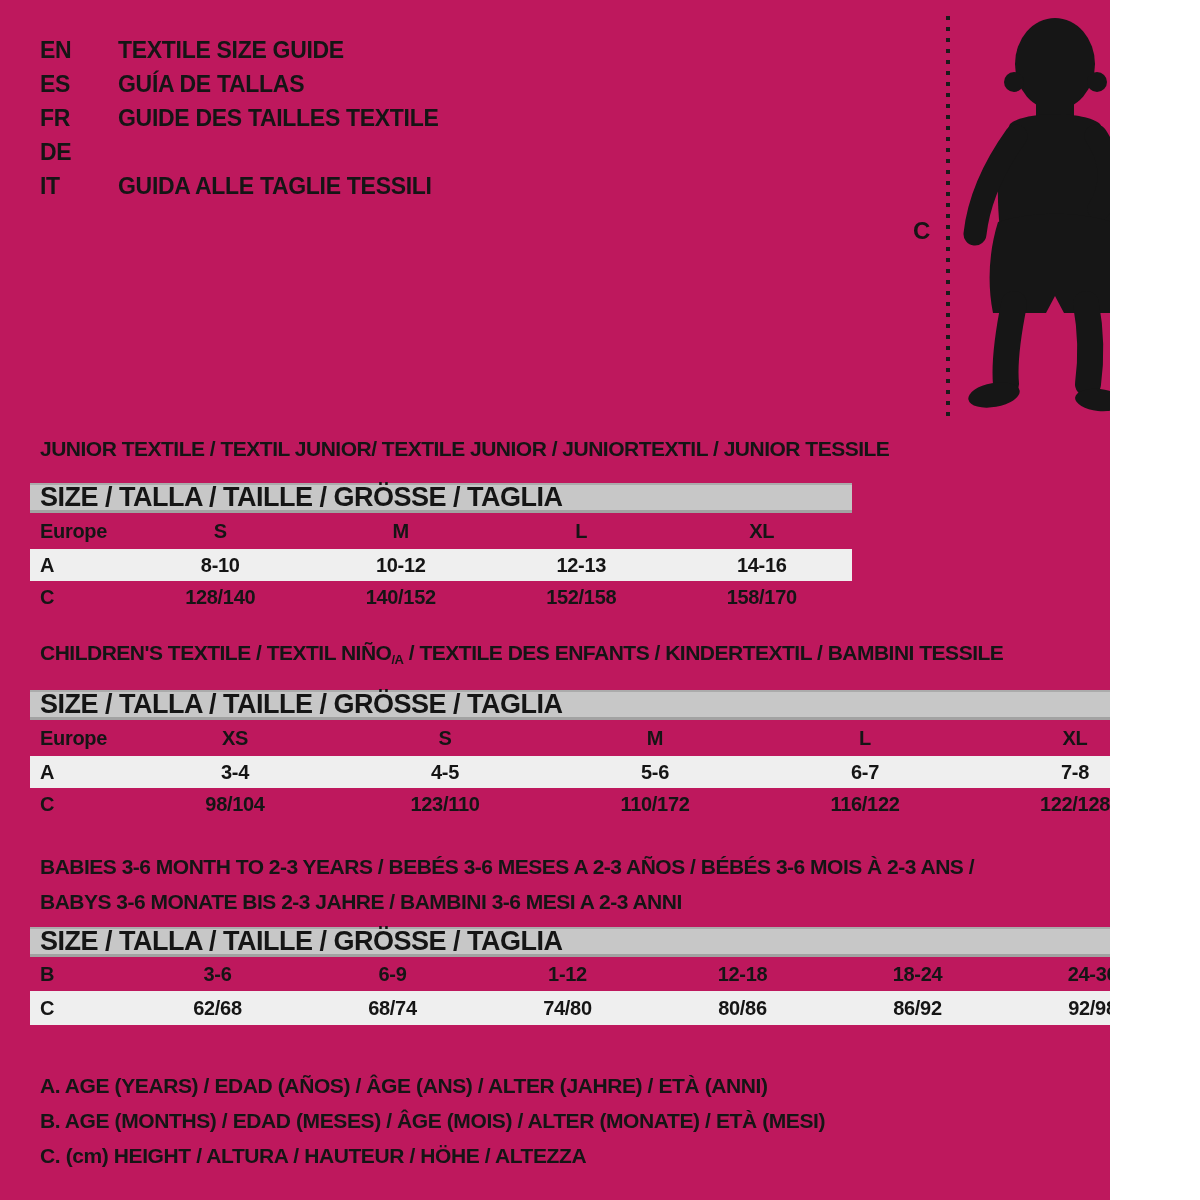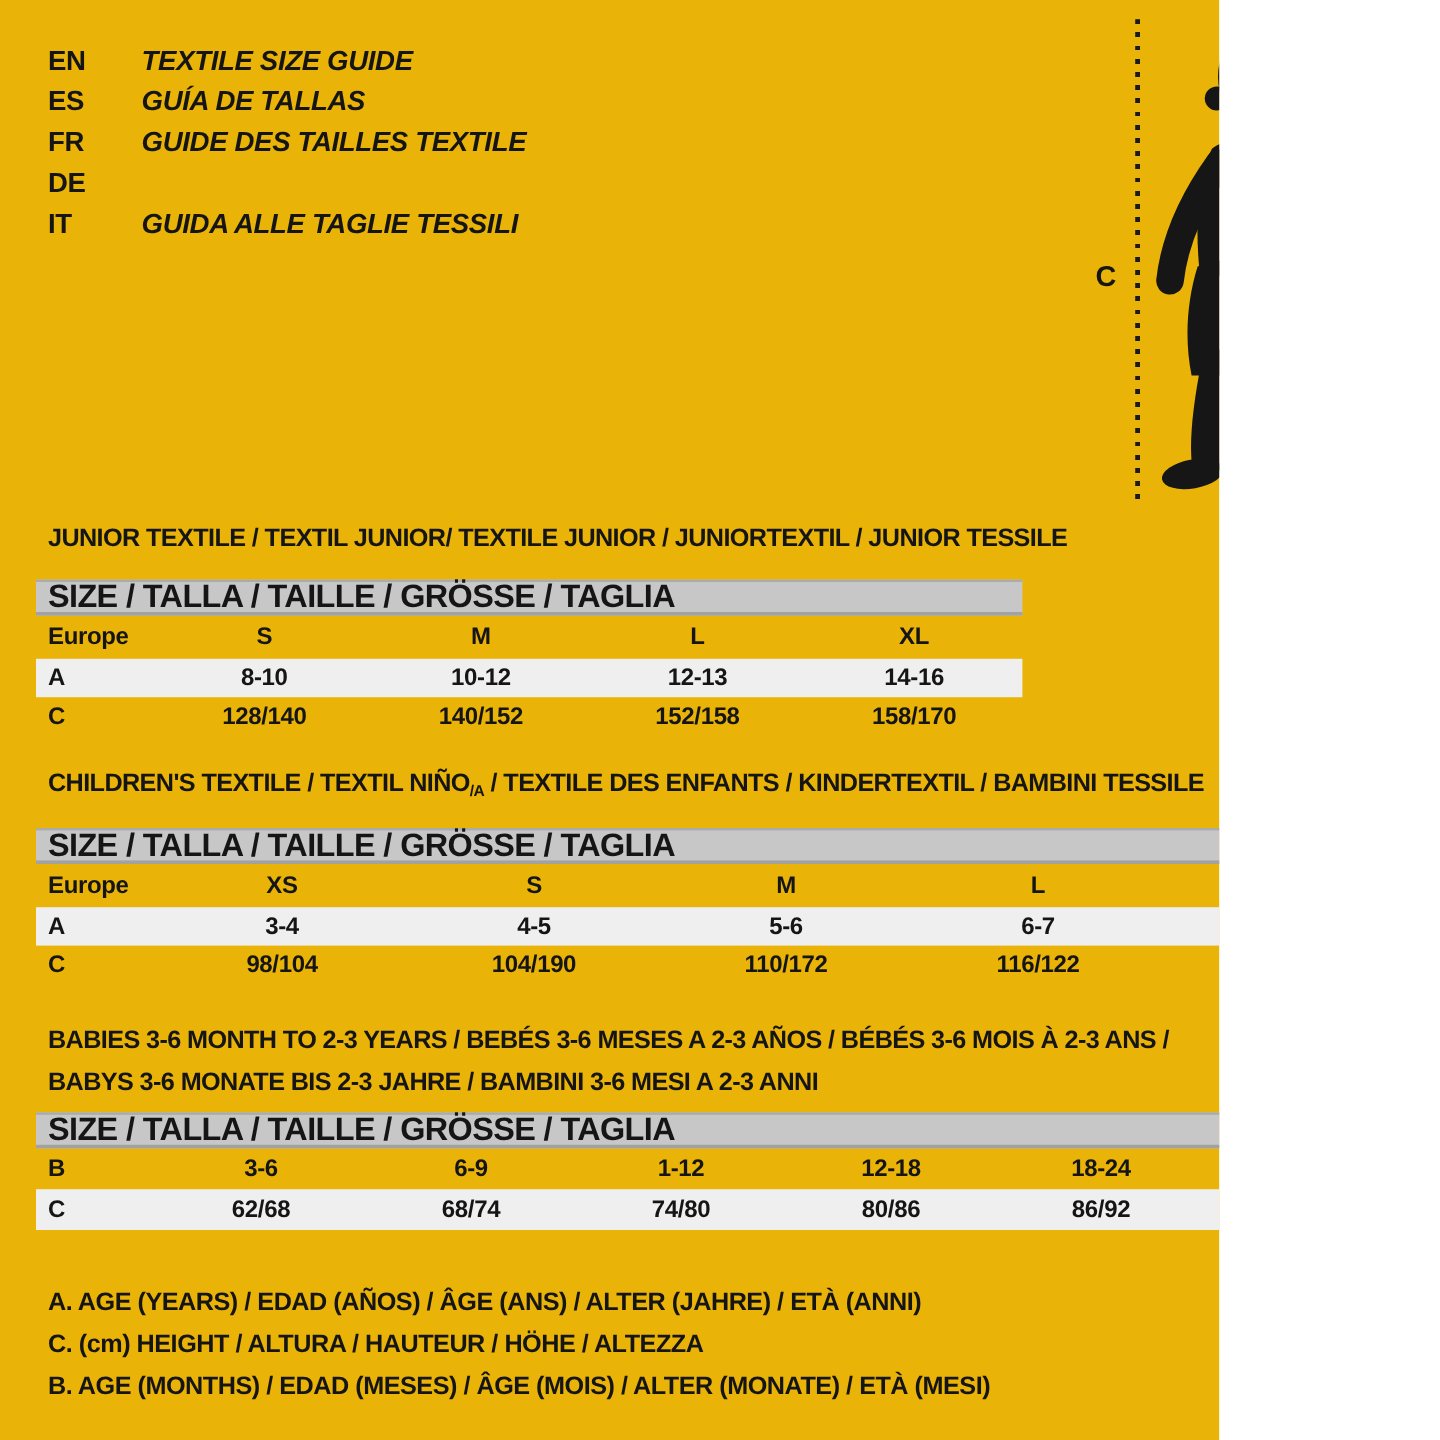--- a/index.html
+++ b/index.html
@@ -1,24 +1,24 @@
 <!DOCTYPE html>
 <html><head>
 <meta charset="utf-8">
 <style>
   html,body{margin:0;padding:0;background:#fff;}
   .page{
-    position:relative;width:1016px;height:1200px;background:#eab308;overflow:hidden;
+    position:relative;width:1110px;height:1200px;background:#be185d;overflow:hidden;
     font-family:"Liberation Sans","DejaVu Sans",sans-serif;font-weight:700;color:#151515;
   }
   
   .lang-list{position:absolute;left:40px;top:33px;}
   .lang-row{display:flex;height:34px;align-items:center;font-size:23px;letter-spacing:-0.3px;}
   .lang-code{width:78px;}
-  .lang-title{white-space:nowrap;font-style:italic;}
+  .lang-title{white-space:nowrap;}
   
   .height-line{position:absolute;left:946px;top:16px;width:4px;height:400px;
     background:repeating-linear-gradient(180deg,#1b1b1b 0 4px,transparent 4px 11px);}
   .c-label{position:absolute;left:913px;top:217px;font-size:24px;}
   .baby-svg{position:absolute;left:962px;top:12px;}
   
   .section-title{position:absolute;left:40px;font-size:21px;letter-spacing:-0.5px;white-space:nowrap;}
   #junior-title{top:437px;}
   #children-title{top:641px;}
   #babies-title{top:849px;line-height:35px;}
@@ -128,21 +128,21 @@
       <div class="c0">A</div>
       <div class="cv">3-4</div>
       <div class="cv">4-5</div>
       <div class="cv">5-6</div>
       <div class="cv">6-7</div>
       <div class="cv">7-8</div>
     </div>
     <div class="trow data-row">
       <div class="c0">C</div>
       <div class="cv">98/104</div>
-      <div class="cv">104/190</div>
+      <div class="cv">123/110</div>
       <div class="cv">110/172</div>
       <div class="cv">116/122</div>
       <div class="cv">122/128</div>
     </div>
   </div>
 
   <div class="section-title" id="babies-title">
     <div>BABIES 3-6 MONTH TO 2-3 YEARS / BEBÉS 3-6 MESES A 2-3 AÑOS / BÉBÉS 3-6 MOIS À 2-3 ANS /</div>
     <div>BABYS 3-6 MONATE BIS 2-3 JAHRE / BAMBINI 3-6 MESI A 2-3 ANNI</div>
   </div>
@@ -163,17 +163,17 @@
       <div class="cv">68/74</div>
       <div class="cv">74/80</div>
       <div class="cv">80/86</div>
       <div class="cv">86/92</div>
       <div class="cv">92/98</div>
     </div>
   </div>
 
   <div class="legend">
     <div class="legend-row">A. AGE (YEARS) / EDAD (AÑOS) / ÂGE (ANS) / ALTER (JAHRE) / ETÀ (ANNI)</div>
+    <div class="legend-row">B. AGE (MONTHS) / EDAD (MESES) / ÂGE (MOIS) / ALTER (MONATE) / ETÀ (MESI)</div>
     <div class="legend-row">C. (cm) HEIGHT / ALTURA / HAUTEUR / HÖHE / ALTEZZA</div>
-    <div class="legend-row">B. AGE (MONTHS) / EDAD (MESES) / ÂGE (MOIS) / ALTER (MONATE) / ETÀ (MESI)</div>
   </div>
 
 </div>
 
 </body></html>

